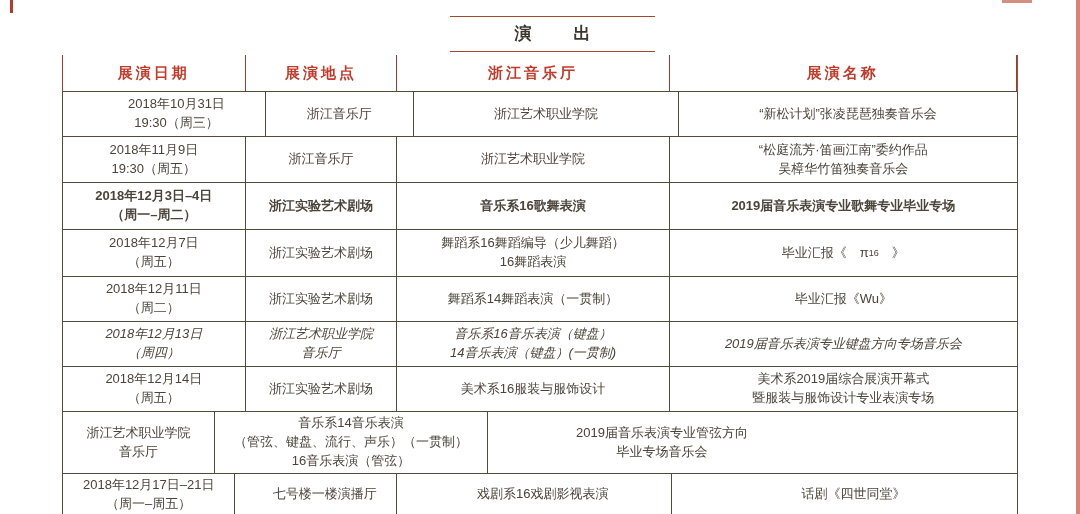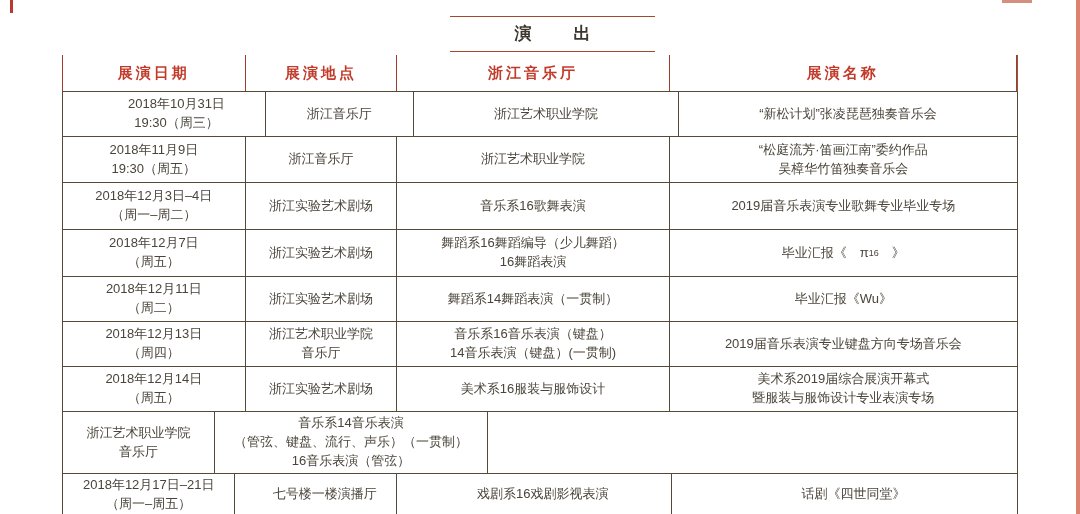--- a/index.html
+++ b/index.html
@@ -47,22 +47,22 @@
     font-size:13px; color:#4a443a; line-height:1.45;
     border-right:1px solid #55493a; padding:2px 6px;
   }
   .cell.c-date  { width:183px; }
   .cell.c-venue { width:152px; }
   .cell.c-unit  { width:273px; }
   .cell.c-name  { width:348px; border-right:none; }
   .t-row.header .cell {
     font-size:15px; font-weight:bold; color:#c23b2a; letter-spacing:3px;
   }
-  .h1 { height:45px;padding-left:25px; } .h2 { height:46px; } .h3 { height:47px; }
-  .h4 { height:47px; } .h5 { height:45px; } .h6 { height:45px; }
+  .h1 { height:45px;padding-left:25px; } .h2 { height:46px; } .h3 { height:47px;font-weight:bold; }
+  .h4 { height:47px; } .h5 { height:45px; } .h6 { height:45px;font-style:italic; }
   .h7 { height:45px;justify-content:space-between; } .h8 { height:62px; } .h9 { height:41px; }
   sup { font-size:9px; vertical-align:super; line-height:0; }
 </style>
 </head>
 <body>
 
 <div class="page">
 
   <div class="tick-top-left"></div>
   <div class="smudge-top-right"></div>
@@ -141,20 +141,22 @@
       <div class="cell c-name">美术系2019届综合展演开幕式
 暨服装与服饰设计专业表演专场</div>
     </div>
 
     <div class="t-row h8">
       <div class="cell c-venue">浙江艺术职业学院
 音乐厅</div>
       <div class="cell c-unit">音乐系14音乐表演
 （管弦、键盘、流行、声乐）（一贯制）
 16音乐表演（管弦）</div>
+      <div class="cell c-name">2019届音乐表演专业管弦方向
+毕业专场音乐会</div>
     </div>
 
     <div class="t-row h9 last">
       <div class="cell c-date">2018年12月17日–21日
 （周一–周五）</div>
       <div class="cell c-venue">七号楼一楼演播厅</div>
       <div class="cell c-unit">戏剧系16戏剧影视表演</div>
       <div class="cell c-name">话剧《四世同堂》</div>
     </div>
 

